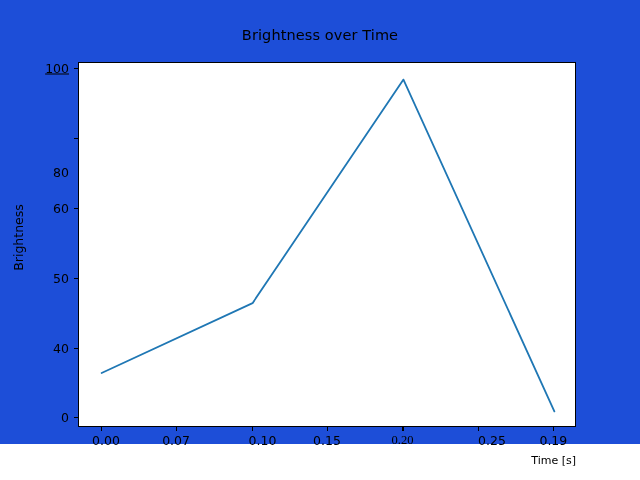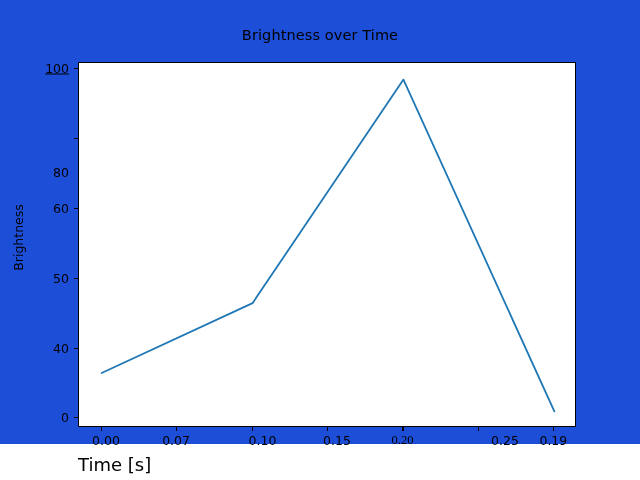--- a/index.html
+++ b/index.html
@@ -86,22 +86,22 @@
     top: 427px;
     width: 1.05px;
     height: 4px;
     background: #000000;
   }
   #xlabel {
     position: absolute;
     left: 78px;
     top: 454px;
     width: 498px;
-    text-align: left;
-    font-size: 18px;
+    text-align: right;
+    font-size: 11px;
     color: #000000;
   }
   #ylabel {
     position: absolute;
     left: -52px;
     top: 230px;
     width: 140px;
     text-align: center;
     font-size: 12.5px;
     color: #000000;
@@ -143,23 +143,23 @@
         <div class="ytick-mark" style="top: 347.538px;"></div>
         <div class="ytick-mark" style="top: 277.682px;"></div>
         <div class="ytick-mark" style="top: 207.825px;"></div>
         <div class="ytick-mark" style="top: 137.969px;"></div>
         <div class="ytick-mark" style="top: 68.1124px;"></div>
       </div>
     <div id="xtick-labels">
         <div class="xtick-label" style="left: 106px;">0.00</div>
         <div class="xtick-label" style="left: 176.091px;">0.07</div>
         <div class="xtick-label" style="left: 251.545px; margin-left: 11px;">0.10</div>
-        <div class="xtick-label" style="left: 337px;">0.15</div>
+        <div class="xtick-label" style="left: 327px;">0.15</div>
         <div class="xtick-label" style="left: 402.455px; font-family: Liberation Serif, serif;">0.20</div>
-        <div class="xtick-label" style="left: 505px;">0.25</div>
+        <div class="xtick-label" style="left: 492px;">0.25</div>
         <div class="xtick-label" style="left: 553.364px;">0.19</div>
       </div>
     <div id="xtick-marks">
         <div class="xtick-mark" style="left: 100.636px;"></div>
         <div class="xtick-mark" style="left: 176.091px;"></div>
         <div class="xtick-mark" style="left: 251.545px;"></div>
         <div class="xtick-mark" style="left: 327px;"></div>
         <div class="xtick-mark" style="left: 402.455px;"></div>
         <div class="xtick-mark" style="left: 477.909px;"></div>
         <div class="xtick-mark" style="left: 553.364px;"></div>

